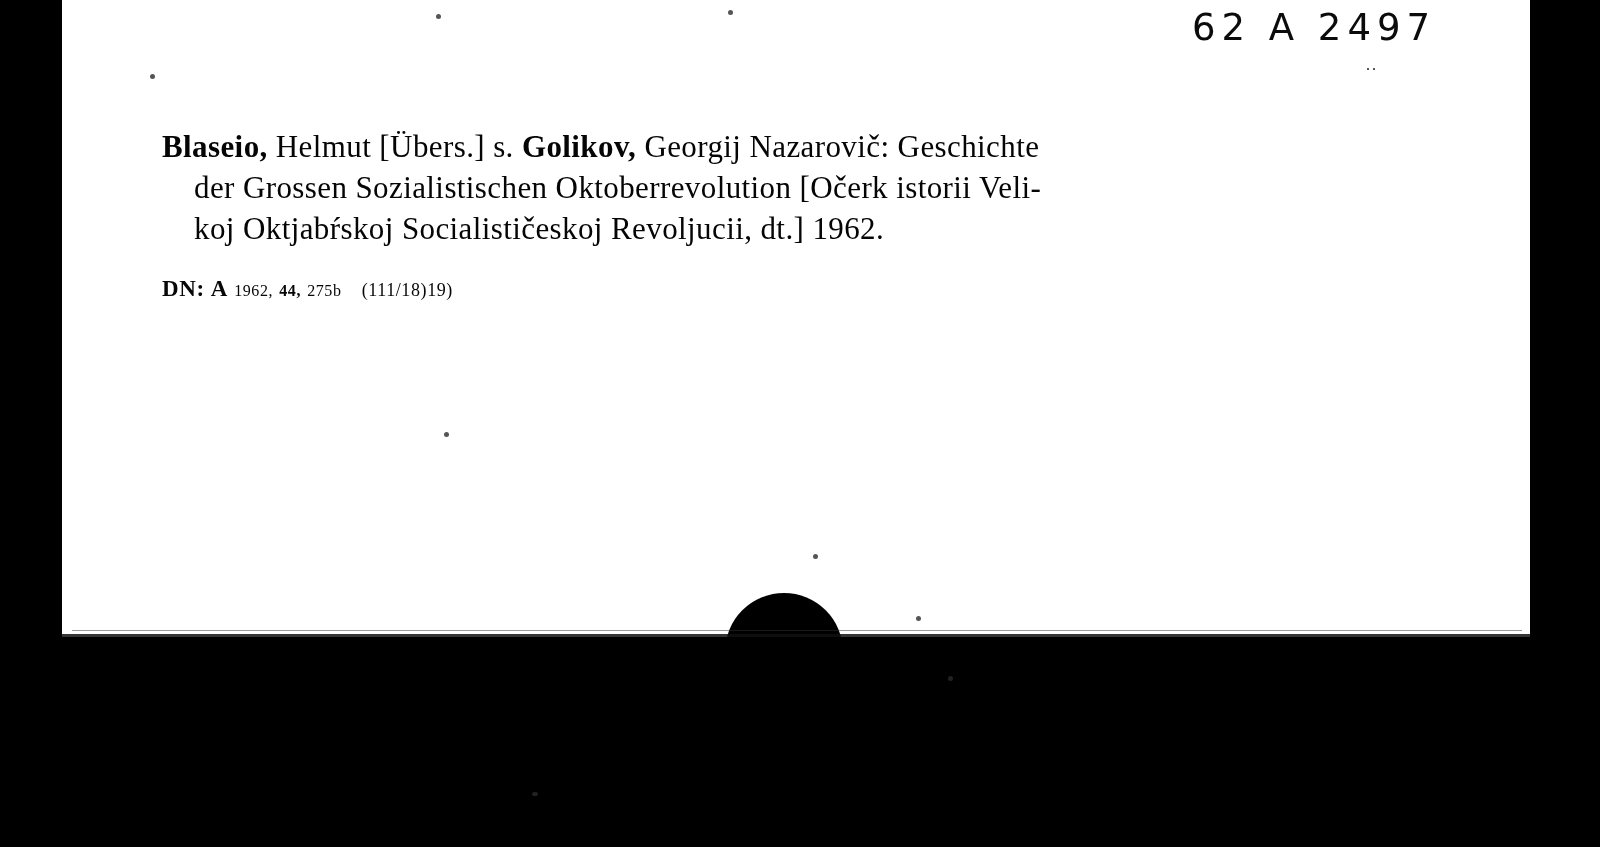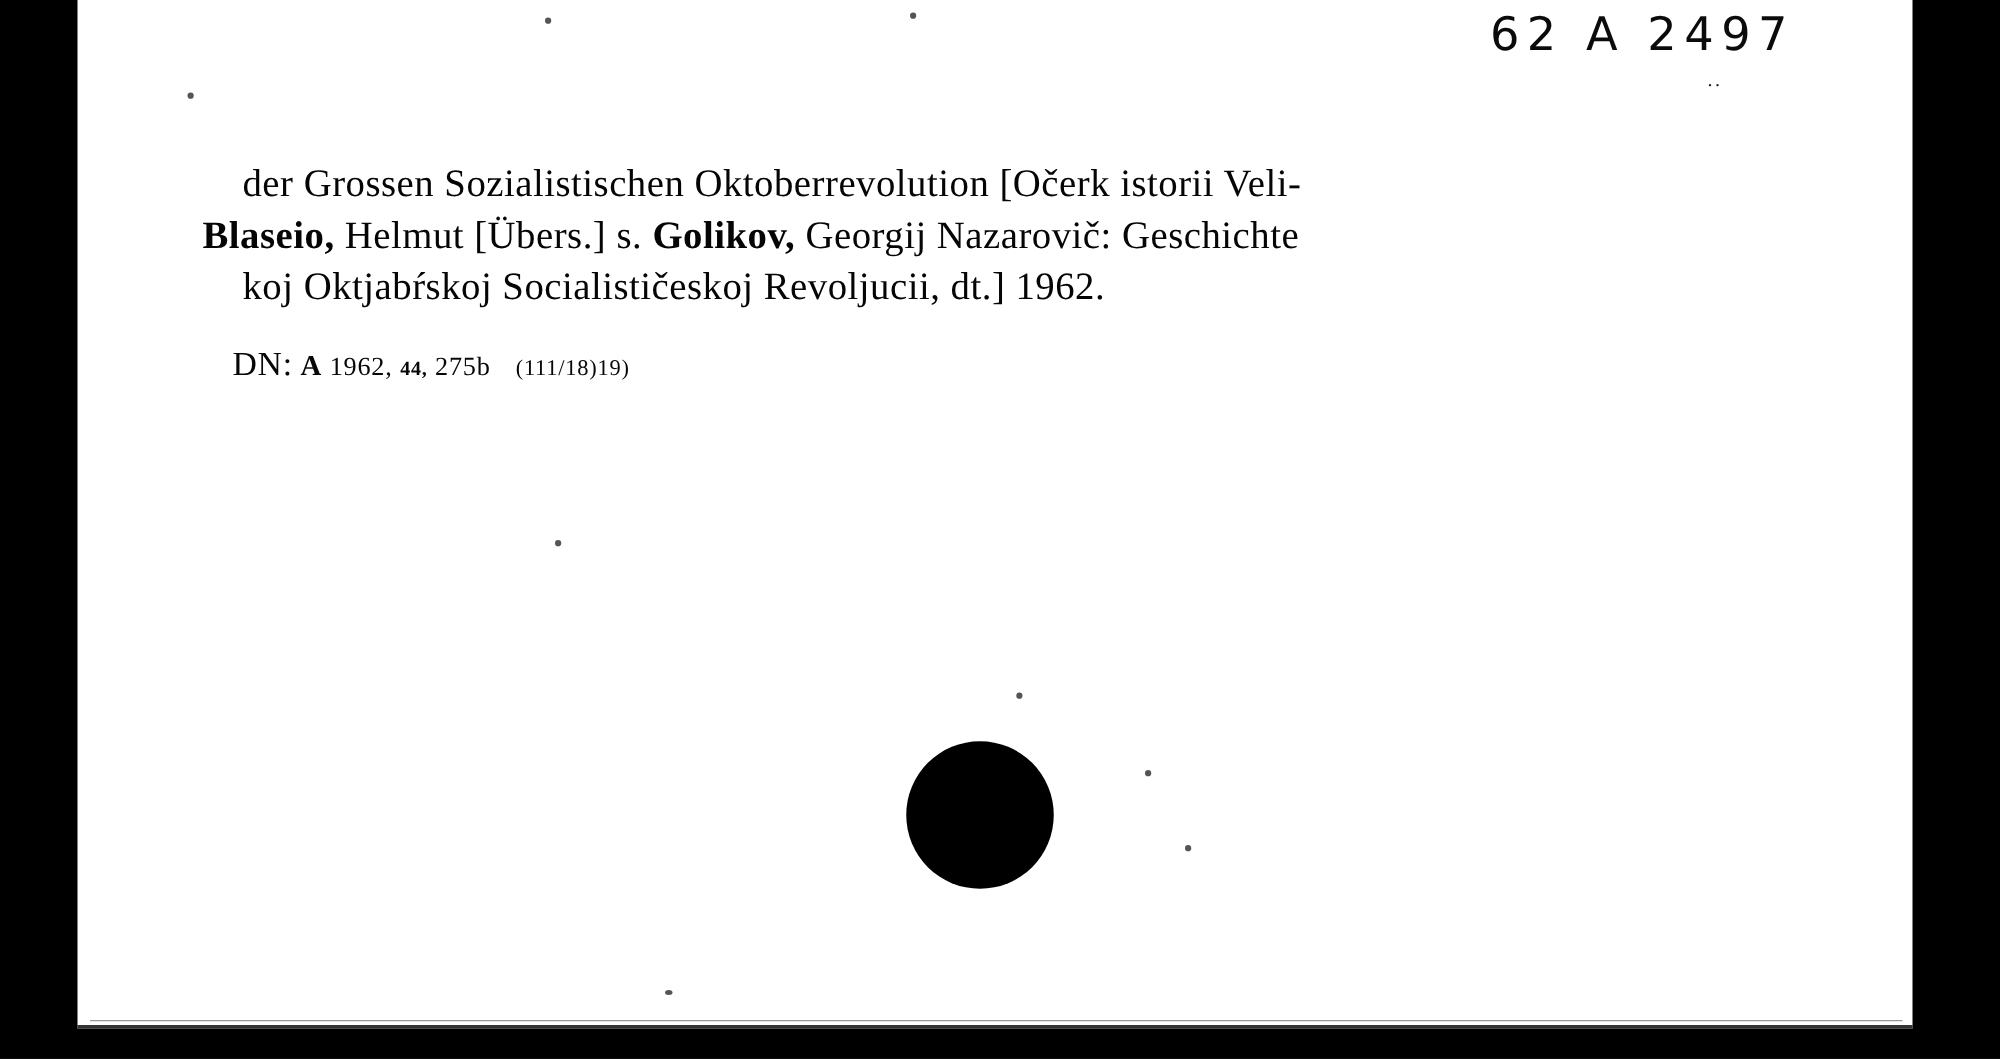--- a/index.html
+++ b/index.html
@@ -12,21 +12,21 @@
     height: 847px;
     overflow: hidden;
     font-family: "Liberation Serif", serif;
   }
 
   #card {
     position: absolute;
     left: 62px;
     top: 0px;
     width: 1468px;
-    height: 823px;
+    height: 637px;
     background: #ffffff;
   }
 
   
   .edge-bottom {
     position: absolute;
     left: 0;
     bottom: 0;
     width: 100%;
     height: 3px;
@@ -85,23 +85,23 @@
   
   #dn-line {
     position: absolute;
     left: 100px;
     top: 276px;
     font-size: 22px;
     color: #070707;
     white-space: nowrap;
     letter-spacing: 0.6px;
   }
-  #dn-line .dn-label { font-weight: normal; font-size: 27px; margin-left: 24px; }
+  #dn-line .dn-label { font-weight: bold; font-size: 23px; }
   #dn-line .dn-a { font-weight: bold; font-size: 23px; }
-  #dn-line .dn-small { font-size: 21px; margin-top: 22px; }
+  #dn-line .dn-small { font-size: 16px; margin-top: 22px; }
   #dn-line .dn-bold-small { font-size: 16px; font-weight: bold; }
   #dn-line .dn-paren { font-size: 18px; margin-left: 14px; text-align: center; }
 
   
   #ink-blob {
     position: absolute;
     left: 663px;
     top: 593px;
     width: 118px;
     height: 118px;
@@ -120,22 +120,22 @@
 </head>
 <body>
 
 <div id="card">
 
   <div id="catalog-number">62 A 2497</div>
 
   <div id="catalog-dots">..</div>
 
   <div id="entry">
+    <div class="entry-line l1"><span class="bold">Blaseio,</span><span> Helmut [Übers.] s. </span><span class="bold">Golikov,</span><span> Georgij Nazarovič: Geschichte</span></div>
     <div class="entry-line l2">der Grossen Sozialistischen Oktoberrevolution [Očerk istorii Veli-</div>
-    <div class="entry-line l1"><span class="bold">Blaseio,</span><span> Helmut [Übers.] s. </span><span class="bold">Golikov,</span><span> Georgij Nazarovič: Geschichte</span></div>
     <div class="entry-line l3">koj Oktjabŕskoj Socialističeskoj Revoljucii, dt.] 1962.</div>
   </div>
 
   <div id="dn-line">
     <span class="dn-label">DN:</span>
     <span class="dn-a">A</span>
     <span class="dn-small">1962,</span>
     <span class="dn-bold-small">44,</span>
     <span class="dn-small">275b</span>
     <span class="dn-paren">(111/18)19)</span>

